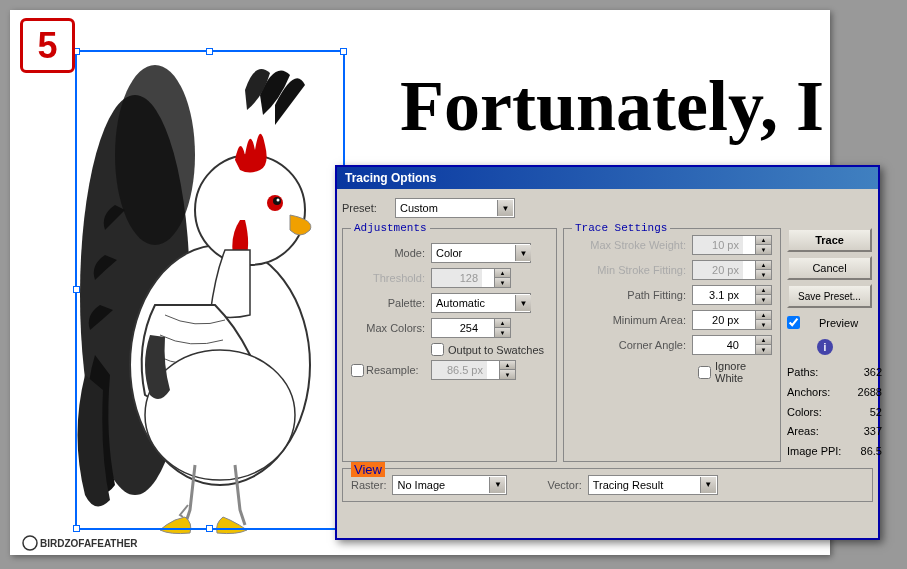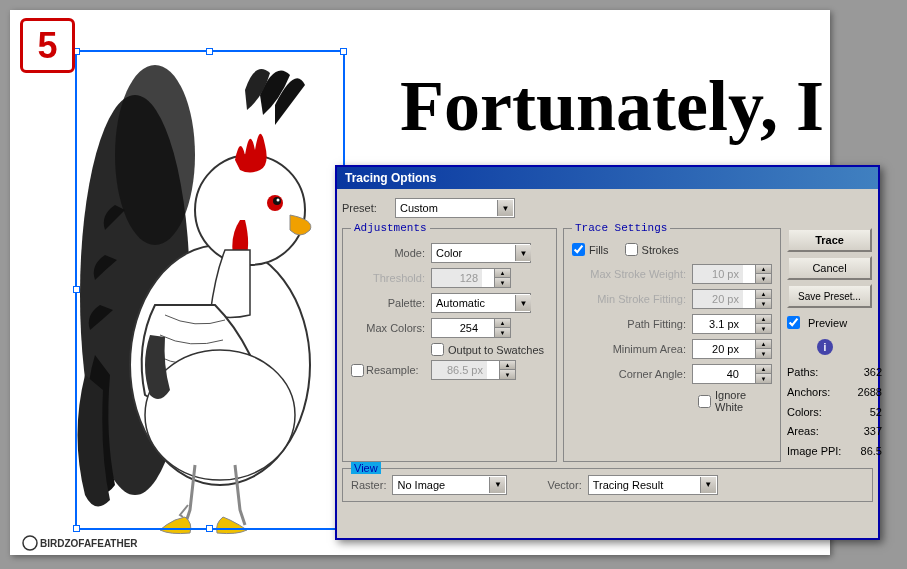--- a/index.html
+++ b/index.html
@@ -320,21 +320,21 @@
 
     .dialog-button-primary {
       border: 2px outset #d4d0c8;
       background: linear-gradient(to bottom, #f0eee8, #d4d0c8);
     }
 
     
     .preview-row {
       display: flex;
       align-items: center;
-      gap: 4px;
+      gap: 15px;
       margin-top: 4px;
     }
 
     
     .info-icon {
       width: 16px;
       height: 16px;
       background: #4444aa;
       border-radius: 50%;
       color: white;
@@ -353,23 +353,23 @@
       position: relative;
       display: flex;
       align-items: center;
       gap: 40px;
     }
 
     .view-panel-title {
       position: absolute;
       top: -7px;
       left: 8px;
-      background: #0ea5e9;
+      background: #f97316;
       padding: 0 3px;
-      font-size: 11px;
+      font-size: 13px;
       color: #0000aa;
     }
 
     .view-row {
       display: flex;
       align-items: center;
       gap: 6px;
     }
 
     .view-label {
@@ -554,30 +554,20 @@
               <button class="spinner-btn">▲</button>
               <button class="spinner-btn">▼</button>
             </div>
           </div>
         </div>
       </div>
 
       <div class="group-box trace-settings-panel">
         <span class="group-box-title">Trace Settings</span>
 
-        <div style="display:flex;gap:16px;margin-top:8px;margin-bottom:4px;">
-          <div class="checkbox-row">
-            <input type="checkbox" checked="" style="">
-            <span class="checkbox-label">Fills</span>
-          </div>
-          <div class="checkbox-row">
-            <input type="checkbox" style="">
-            <span class="checkbox-label">Strokes</span>
-          </div>
-        </div>
 
         <div class="form-row">
           <span class="form-label disabled-label" style="width:120px;text-align:right;padding-right:6px;">Max Stroke Weight:</span>
           <div class="spinner-group">
             <input type="text" class="spinner-input" value="10 px" disabled="" style="">
             <div class="spinner-buttons">
               <button class="spinner-btn">▲</button>
               <button class="spinner-btn">▼</button>
             </div>
           </div>

